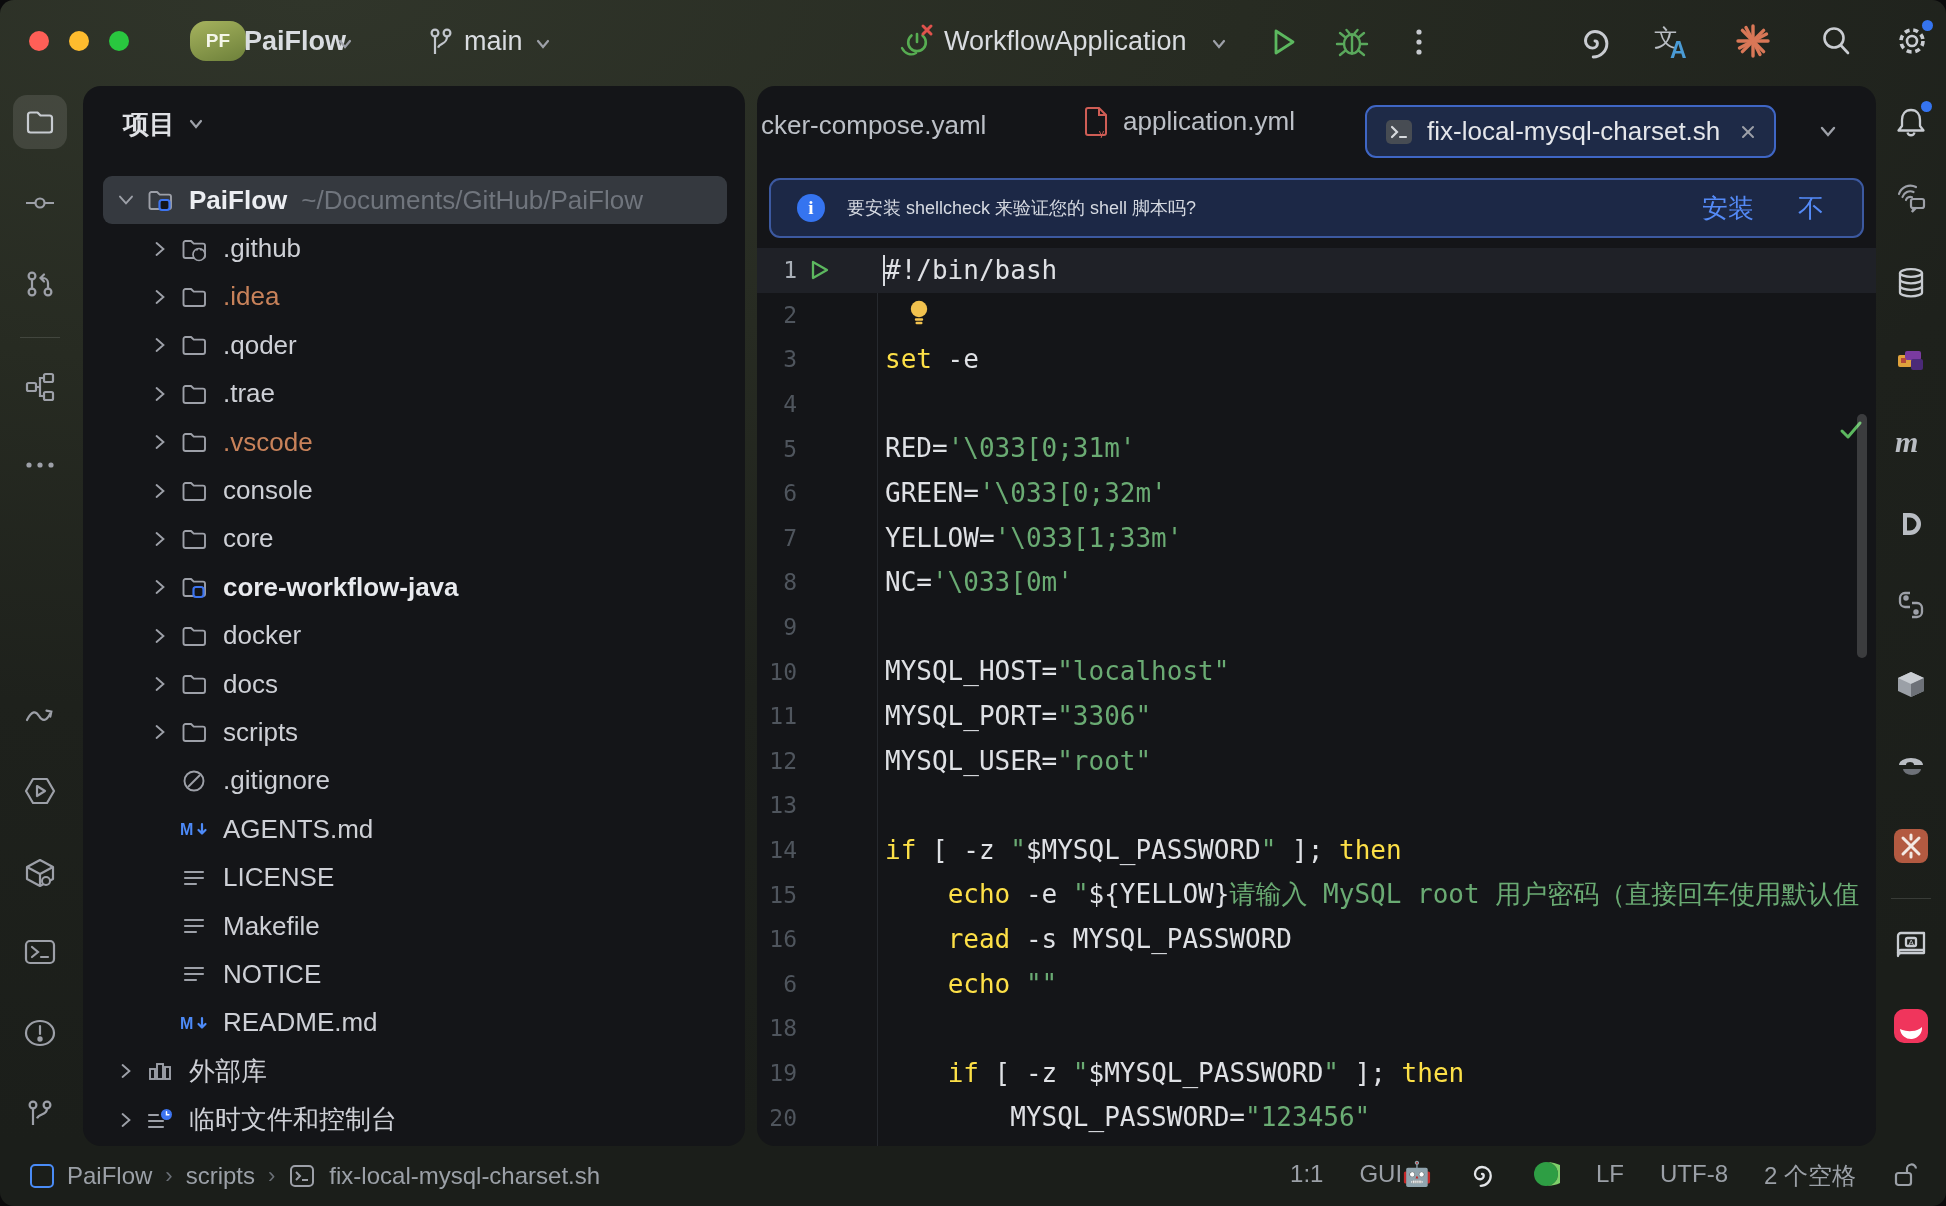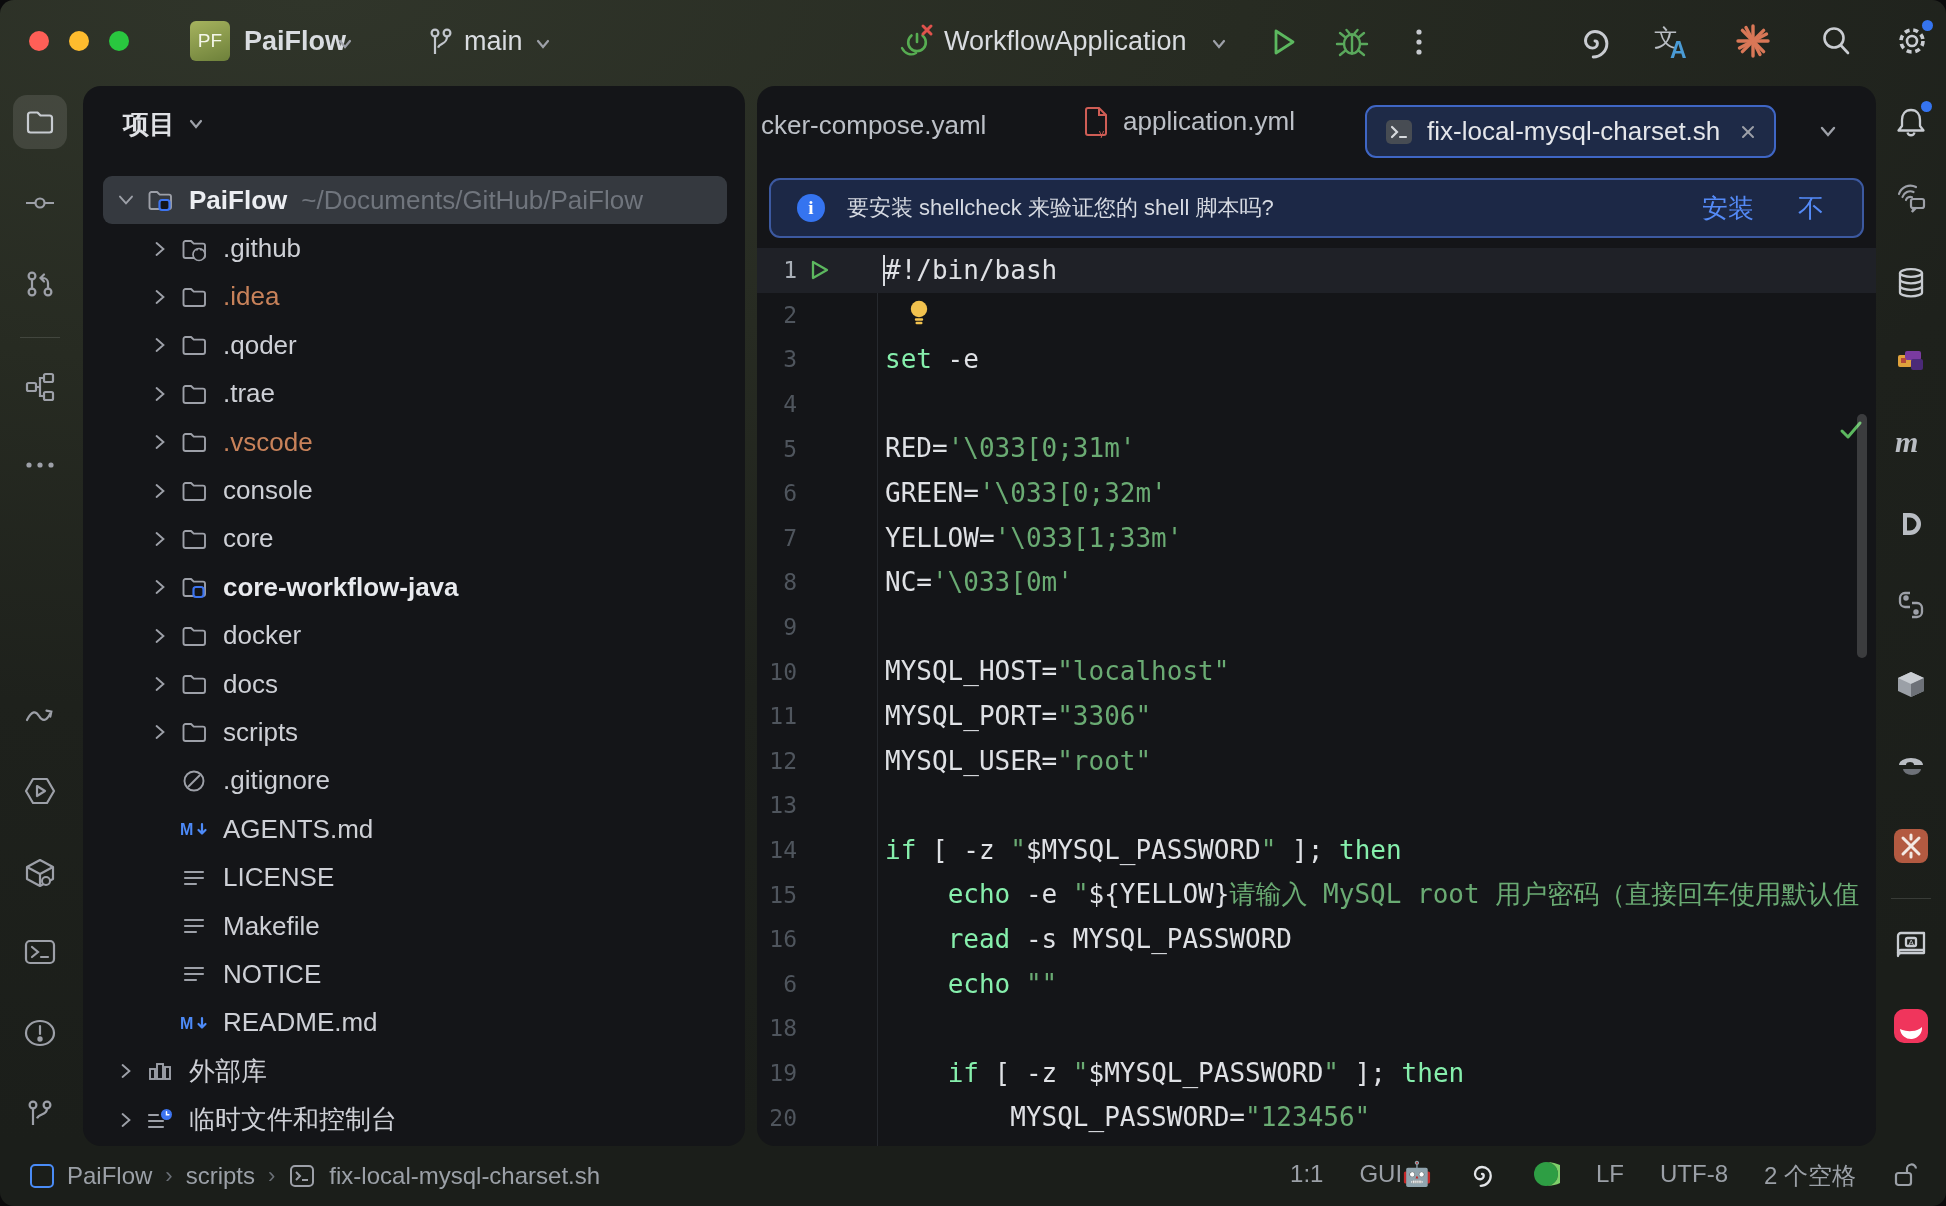--- a/index.html
+++ b/index.html
@@ -3,23 +3,23 @@
 <meta charset="utf-8">
 <style>
   html,body{margin:0;padding:0;background:#0b0b0c;}
   .window{position:relative;width:1946px;height:1206px;overflow:hidden;border-radius:14px;
     background:radial-gradient(150% 95% at 16% 0%, #30352a 0%, #272b22 32%, #1e211c 62%, #1b1e1a 100%);
     font-family:"Liberation Sans","DejaVu Sans",sans-serif;color:#dfe1e5;}
   svg{display:block}
   
   .titlebar{position:absolute;left:0;top:0;right:0;height:86px;}
   .tl{position:absolute;top:31px;width:20px;height:20px;border-radius:50%;}
-  .pf-badge{position:absolute;left:190px;top:21px;width:40px;height:40px;border-radius:6px;
+  .pf-badge{position:absolute;left:190px;top:21px;width:56px;height:40px;border-radius:16px;
     background:linear-gradient(160deg,#a6b35e,#6d803a);display:flex;align-items:center;justify-content:center;
-    font-weight:400;font-size:19px;color:#f4f6e9;}
+    font-weight:700;font-size:19px;color:#f4f6e9;}
   .tb-text{position:absolute;top:26px;font-size:27px;color:#d9dce0;}
   .tb-ico{position:absolute;top:26px;}
   .chev{width:22px;height:22px;}
   
   .ls-item,.rs-item{position:absolute;display:flex;align-items:center;justify-content:center;width:54px;height:54px;border-radius:14px;}
   .ls-item{left:13px;}
   .rs-item{left:1884px;}
   .sel-tool{background:rgba(255,255,255,.11);}
   .tool-divider{position:absolute;height:1px;background:rgba(255,255,255,.13);width:40px;}
   
@@ -43,34 +43,34 @@
   
   .tabbar{position:absolute;left:0;top:0;right:0;height:74px;}
   .tab{position:absolute;display:flex;align-items:center;gap:12px;font-size:26px;color:#bcc0c7;}
   .tab-active{top:19px;height:53px;border:2px solid #3f66c5;background:#1e2a47;border-radius:11px;
     padding:0 16px;color:#e4e6ea;box-sizing:border-box;}
   
   .banner{position:absolute;left:12px;top:92px;width:1095px;height:60px;background:#1c2846;border:2px solid #3c59a0;
     border-radius:11px;box-sizing:border-box;display:flex;align-items:center;}
   .banner-info{width:28px;height:28px;border-radius:50%;background:#3574f0;color:#fff;display:flex;align-items:center;
     justify-content:center;font-size:19px;font-weight:700;font-family:"Liberation Serif",serif;margin:0 22px 0 26px;flex:0 0 auto;}
-  .banner-msg{font-size:22px;color:#d6dae2;flex:1 1 auto;}
+  .banner-msg{font-size:18px;color:#d6dae2;flex:1 1 auto;}
   .banner-link{font-size:26px;color:#548af7;margin-right:44px;cursor:pointer;}
   .banner-link:last-child{margin-right:38px;}
   
   .code-area{position:absolute;left:0;top:162px;right:0;bottom:0;font-family:"DejaVu Sans Mono","Liberation Mono",monospace;}
   .gutter-sep{position:absolute;left:120px;top:0;bottom:0;width:1px;background:#26292e;}
   .cline{position:relative;height:44.6px;display:flex;align-items:center;}
   .cline.current{background:#1f2127;}
   .ln{width:40px;text-align:right;font-size:23px;color:#4f555d;flex:0 0 auto;}
   .cline.current .ln{color:#aab0b8;}
   .gslot{width:88px;height:100%;position:relative;flex:0 0 auto;}
   .gslot svg{position:absolute;left:10px;top:10px;}
   .ctext{position:relative;white-space:pre;font-size:26px;line-height:44.6px;}
-  .tok-p{color:#dfe1e5;} .tok-k{color:#86efac;} .tok-s{color:#6aab73;}
+  .tok-p{color:#dfe1e5;} .tok-k{color:#fde047;} .tok-s{color:#6aab73;}
   .caret{position:absolute;left:-2px;top:7px;width:2px;height:31px;background:#d8dbe0;}
   .bulb{margin:0 8px 0 22px;vertical-align:-4px;display:inline-block;}
   .insp-check{position:absolute;left:1080px;top:168px;}
   .scroll-thumb{position:absolute;left:1100px;top:166px;width:10px;height:244px;border-radius:5px;background:rgba(255,255,255,.17);}
   
   .statusbar{position:absolute;left:0;right:0;bottom:0;height:60px;display:flex;align-items:center;
     font-size:24px;color:#9ba0a7;}
   .crumbs{display:flex;align-items:center;gap:13px;margin-left:30px;flex:1 1 auto;}
   .crumb-sep{color:#6b7077;font-size:22px;}
   .status-right{display:flex;align-items:flex-start;gap:36px;margin-right:28px;}

